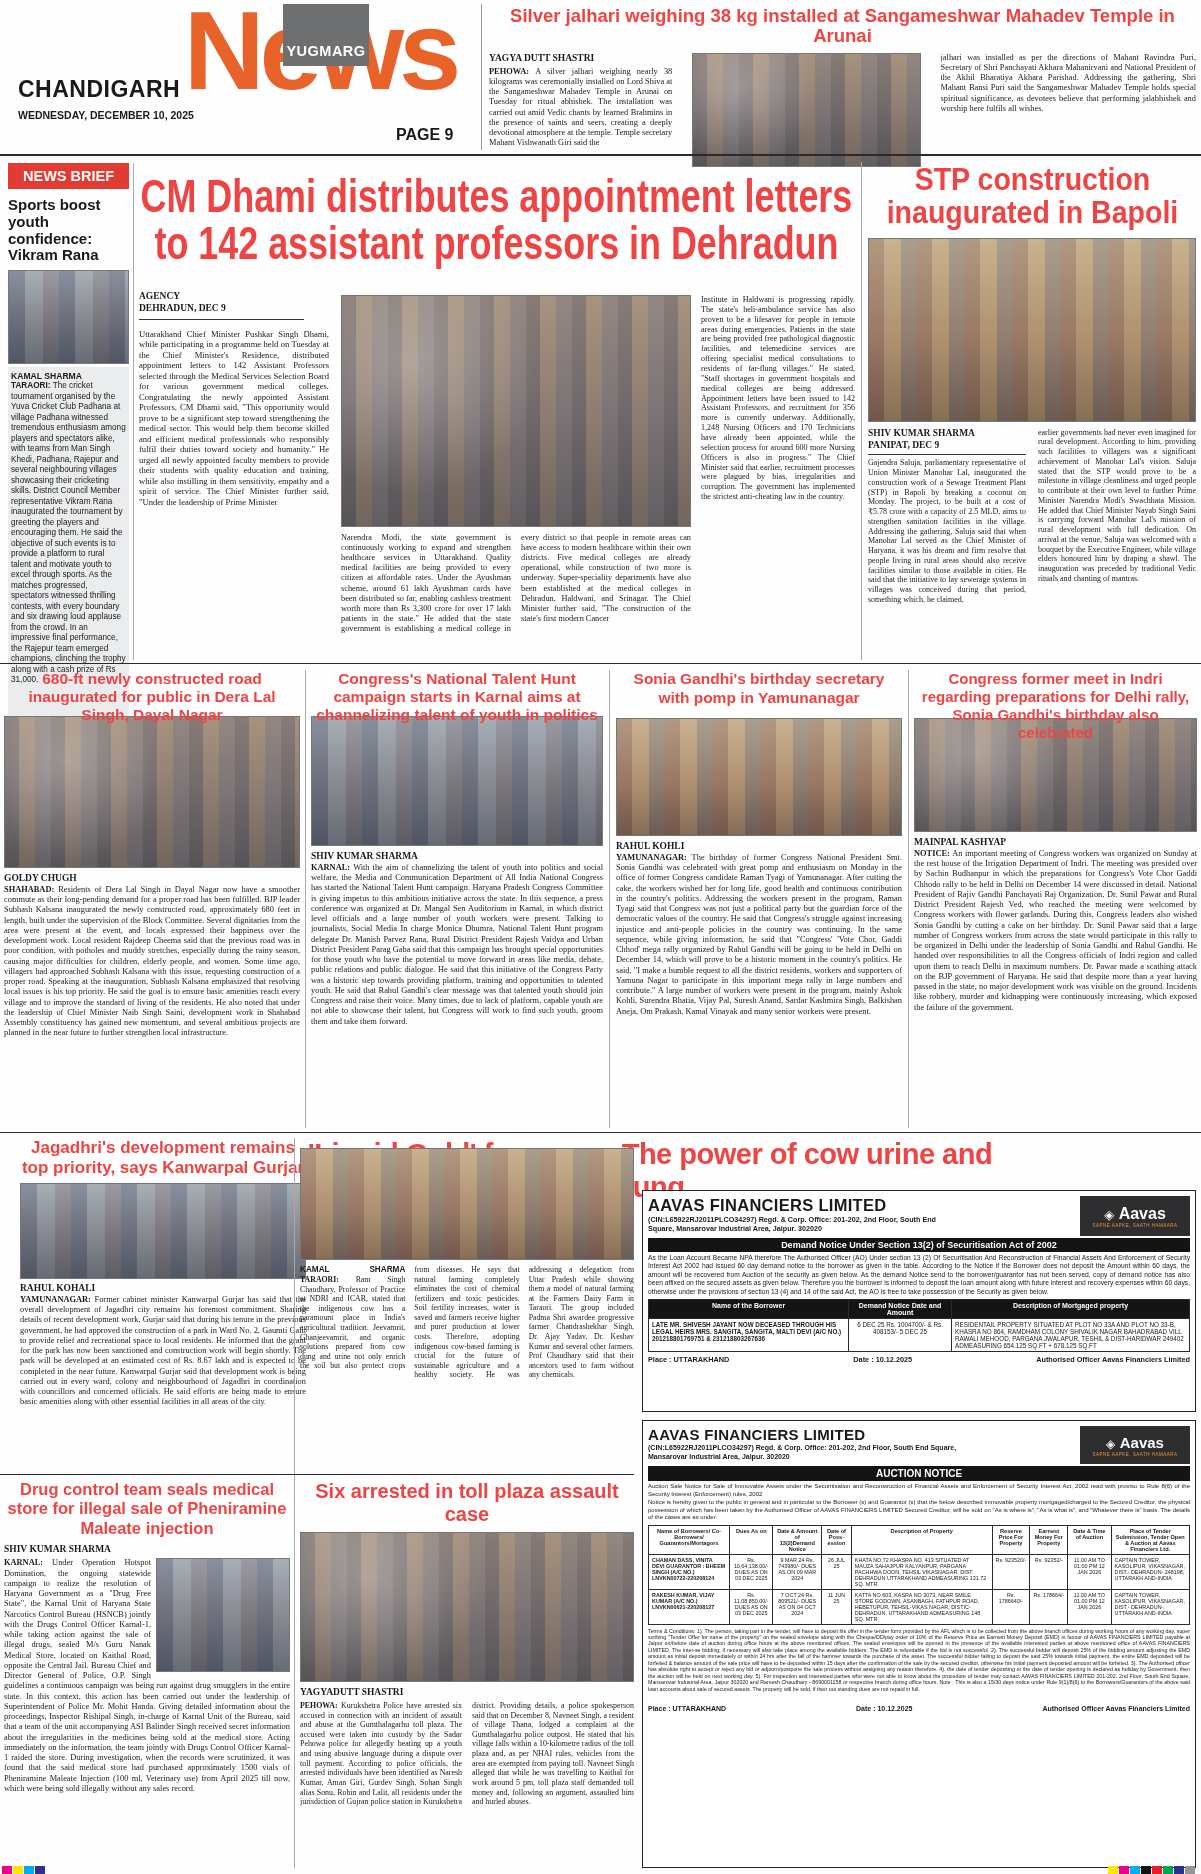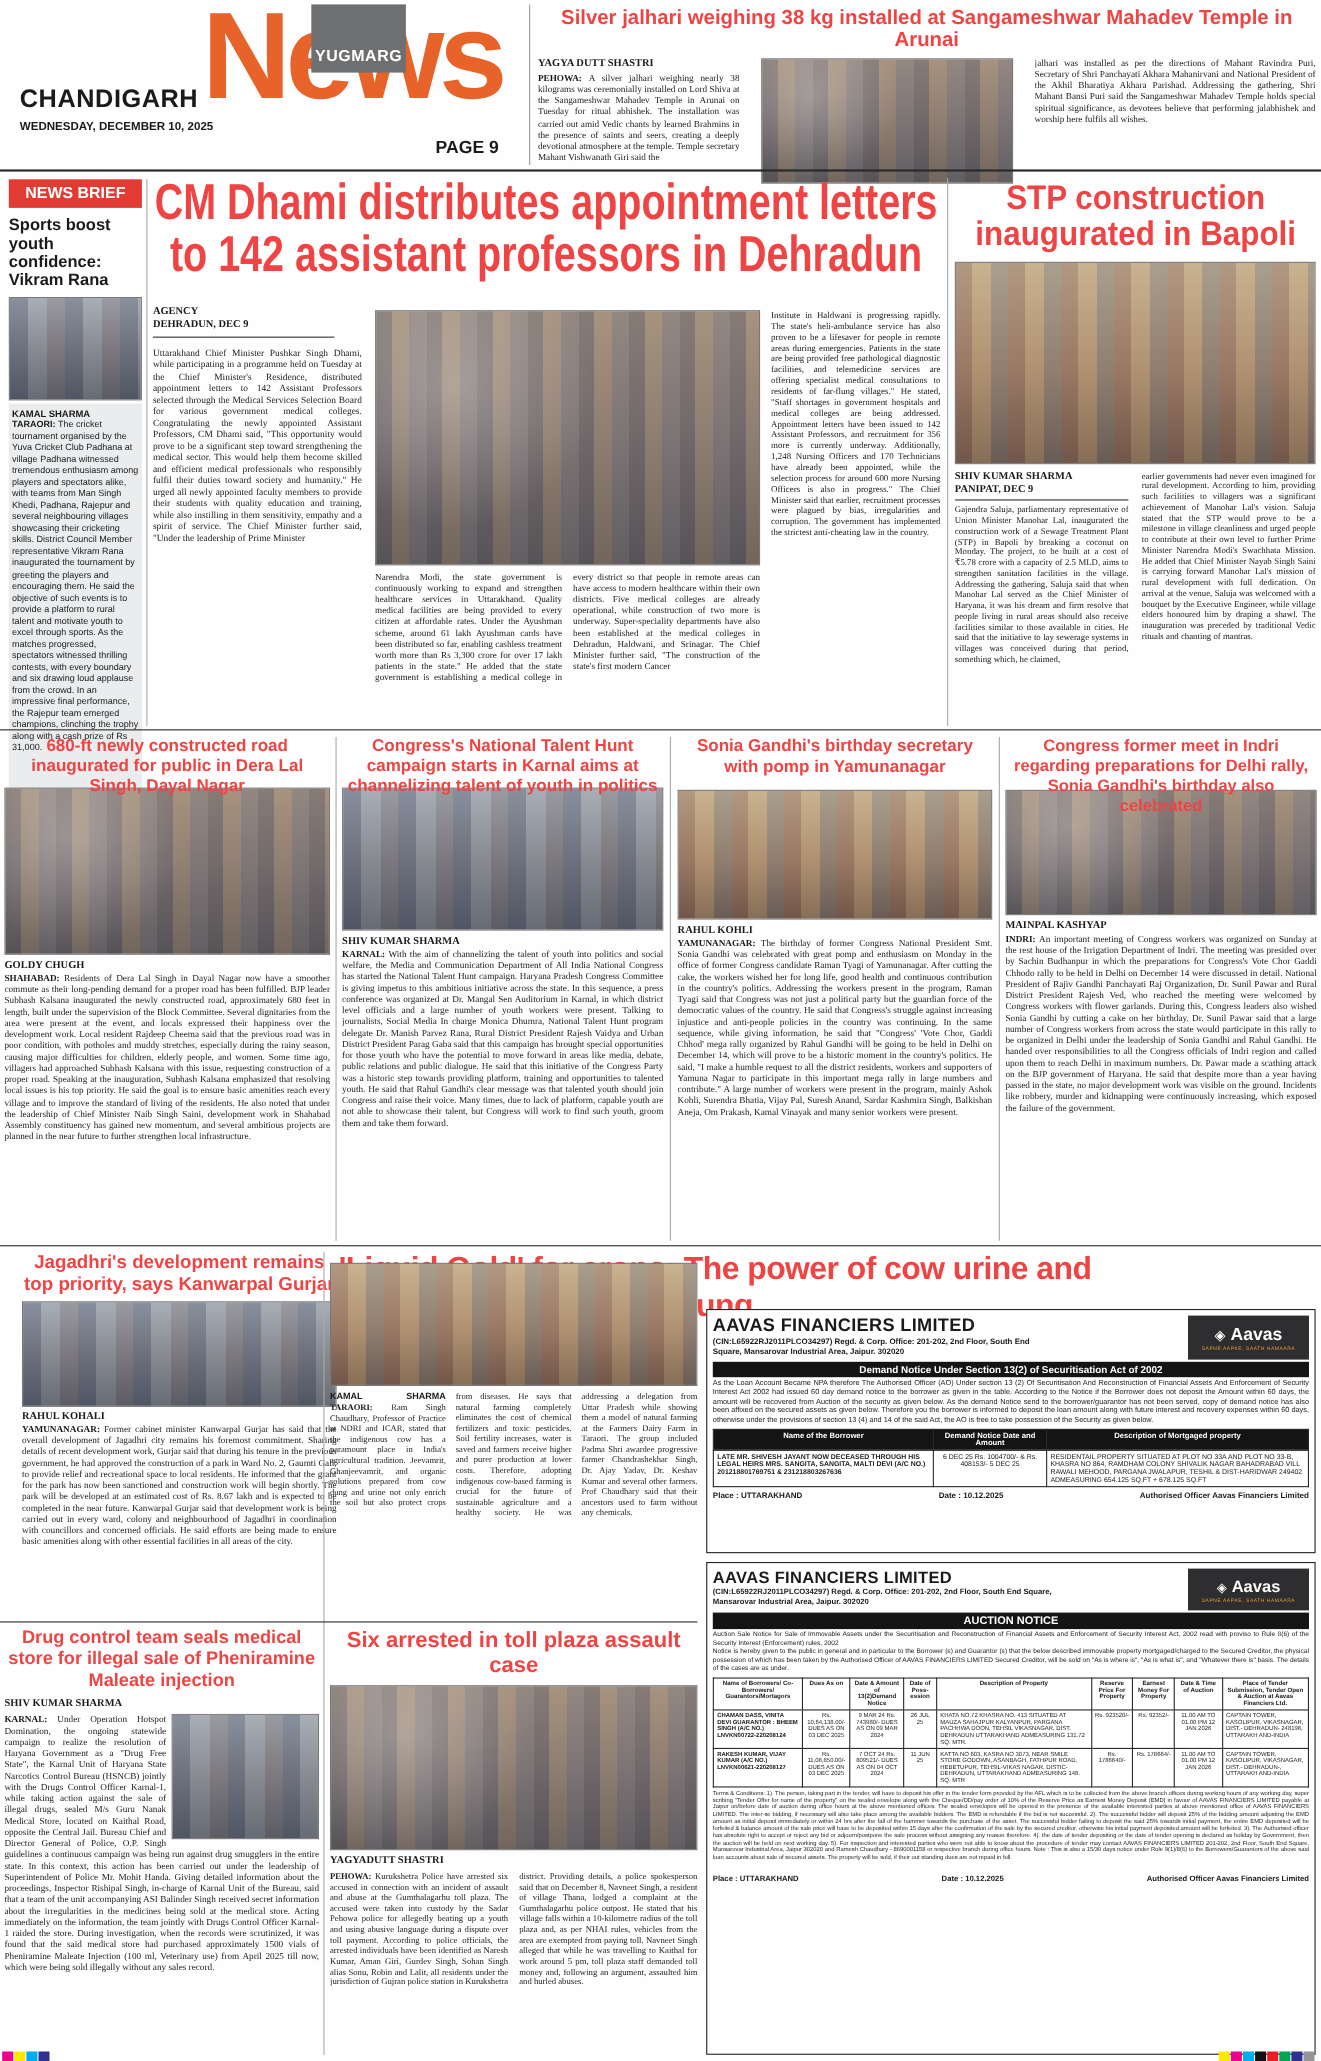--- a/index.html
+++ b/index.html
@@ -85,21 +85,21 @@
     <div class="sans" style="background:#eaecee;padding:4px 3px;margin-top:3px;">
       <div style="font-size:8.6px;font-weight:800;">KAMAL SHARMA</div>
       <div style="font-size:8.2px;line-height:1.28;height:388px;overflow:hidden;">
         <b>TARAORI: </b>
         <span>The cricket tournament organised by the Yuva Cricket Club Padhana at village Padhana witnessed tremendous enthusiasm among players and spectators alike, with teams from Man Singh Khedi, Padhana, Rajepur and several neighbouring villages showcasing their cricketing skills. District Council Member representative Vikram Rana inaugurated the tournament by greeting the players and encouraging them. He said the objective of such events is to provide a platform to rural talent and motivate youth to excel through sports. As the matches progressed, spectators witnessed thrilling contests, with every boundary and six drawing loud applause from the crowd. In an impressive final performance, the Rajepur team emerged champions, clinching the trophy along with a cash prize of Rs 31,000.</span>
       </div>
     </div>
   </div>
   <div class="vrule" style="left:133px;top:163px;height:497px;background:#aaa;"></div>
 
-  <div class="abs" style="left:139px;top:160px;width:716px;">
+  <div class="abs" style="left:139px;top:173px;width:716px;">
     <div class="headline" style="font-size:46px;line-height:1.02;">
       <span class="condensed">CM Dhami distributes appointment letters to 142 assistant professors in Dehradun</span>
     </div>
     <div class="abs serif" style="left:0;top:118px;width:165px;border-bottom:1px solid #333;padding-bottom:4px;">
       <div class="byline">AGENCY </div>
       <div class="byline">DEHRADUN, DEC 9 </div>
     </div>
     <div class="abs body-txt just ovh" style="left:0;top:156px;width:190px;height:342px;font-size:8.6px;">Uttarakhand Chief Minister Pushkar Singh Dhami, while participating in a programme held on Tuesday at the Chief Minister's Residence, distributed appointment letters to 142 Assistant Professors selected through the Medical Services Selection Board for various government medical colleges. Congratulating the newly appointed Assistant Professors, CM Dhami said, "This opportunity would prove to be a significant step toward strengthening the medical sector. This would help them become skilled and efficient medical professionals who responsibly fulfil their duties toward society and humanity." He urged all newly appointed faculty members to provide their students with quality education and training, while also instilling in them sensitivity, empathy and a spirit of service. The Chief Minister further said, "Under the leadership of Prime Minister</div>
     <div class="abs" style="left:202px;top:122px;width:350px;">
       <div class="photo" style="width:348px;height:230px;"></div>
@@ -164,21 +164,21 @@
       <span>The birthday of former Congress National President Smt. Sonia Gandhi was celebrated with great pomp and enthusiasm on Monday in the office of former Congress candidate Raman Tyagi of Yamunanagar. After cutting the cake, the workers wished her for long life, good health and continuous contribution in the country's politics. Addressing the workers present in the program, Raman Tyagi said that Congress was not just a political party but the guardian force of the democratic values of the country. He said that Congress's struggle against increasing injustice and anti-people policies in the country was continuing. In the same sequence, while giving information, he said that "Congress' 'Vote Chor, Gaddi Chhod' mega rally organized by Rahul Gandhi will be going to be held in Delhi on December 14, which will prove to be a historic moment in the country's politics. He said, "I make a humble request to all the district residents, workers and supporters of Yamuna Nagar to participate in this important mega rally in large numbers and contribute." A large number of workers were present in the program, mainly Ashok Kohli, Surendra Bhatia, Vijay Pal, Suresh Anand, Sardar Kashmira Singh, Balkishan Aneja, Om Prakash, Kamal Vinayak and many senior workers were present.</span>
     </div>
   </div>
   <div class="vrule" style="left:908px;top:670px;height:458px;background:#aaa;"></div>
 
   <div class="abs" style="left:914px;top:670px;width:283px;">
     <div class="headline" style="font-size:15px;text-align:center;line-height:1.2;height:44px;">Congress former meet in Indri regarding preparations for Delhi rally, Sonia Gandhi's birthday also celebrated</div>
     <div class="photo" style="width:281px;height:112px;margin-top:4px;"></div>
     <div class="byline serif" style="margin-top:5px;">MAINPAL KASHYAP </div>
     <div class="body-txt just serif ovh" style="height:264px;">
-      <b>INDRI: </b>
+      <b>NOTICE: </b>
       <span>An important meeting of Congress workers was organized on Sunday at the rest house of the Irrigation Department of Indri. The meeting was presided over by Sachin Budhanpur in which the preparations for Congress's Vote Chor Gaddi Chhodo rally to be held in Delhi on December 14 were discussed in detail. National President of Rajiv Gandhi Panchayati Raj Organization, Dr. Sunil Pawar and Rural District President Rajesh Ved, who reached the meeting were welcomed by Congress workers with flower garlands. During this, Congress leaders also wished Sonia Gandhi by cutting a cake on her birthday. Dr. Sunil Pawar said that a large number of Congress workers from across the state would participate in this rally to be organized in Delhi under the leadership of Sonia Gandhi and Rahul Gandhi. He handed over responsibilities to all the Congress officials of Indri region and called upon them to reach Delhi in maximum numbers. Dr. Pawar made a scathing attack on the BJP government of Haryana. He said that despite more than a year having passed in the state, no major development work was visible on the ground. Incidents like robbery, murder and kidnapping were continuously increasing, which exposed the failure of the government.</span>
     </div>
   </div>
 
   <div class="hrule" style="left:0;top:1132px;width:1201px;height:1px;"></div>
 
   <div class="abs" style="left:20px;top:1138px;width:286px;">
     <div class="headline" style="font-size:17px;text-align:center;line-height:1.18;">Jagadhri's development remains top priority, says Kanwarpal Gurjar</div>
     <div class="photo ph-cool" style="width:284px;height:94px;margin-top:5px;"></div>
     <div class="byline serif" style="margin-top:4px;">RAHUL KOHALI </div>

